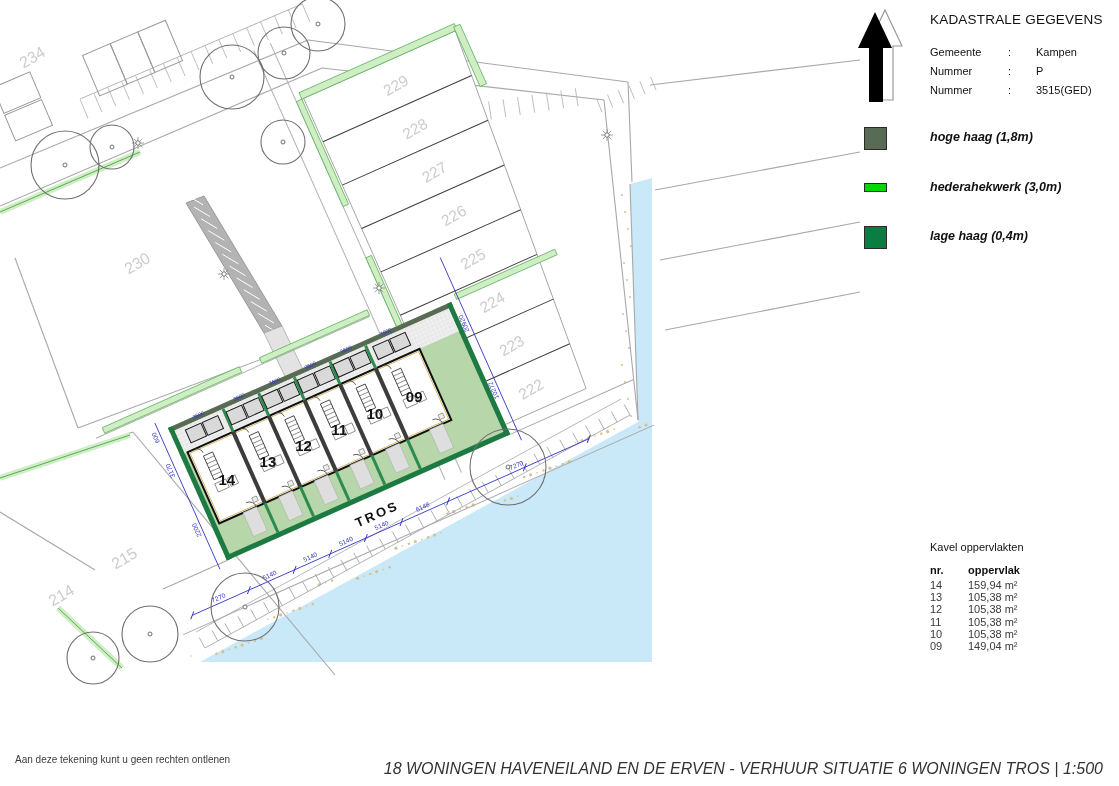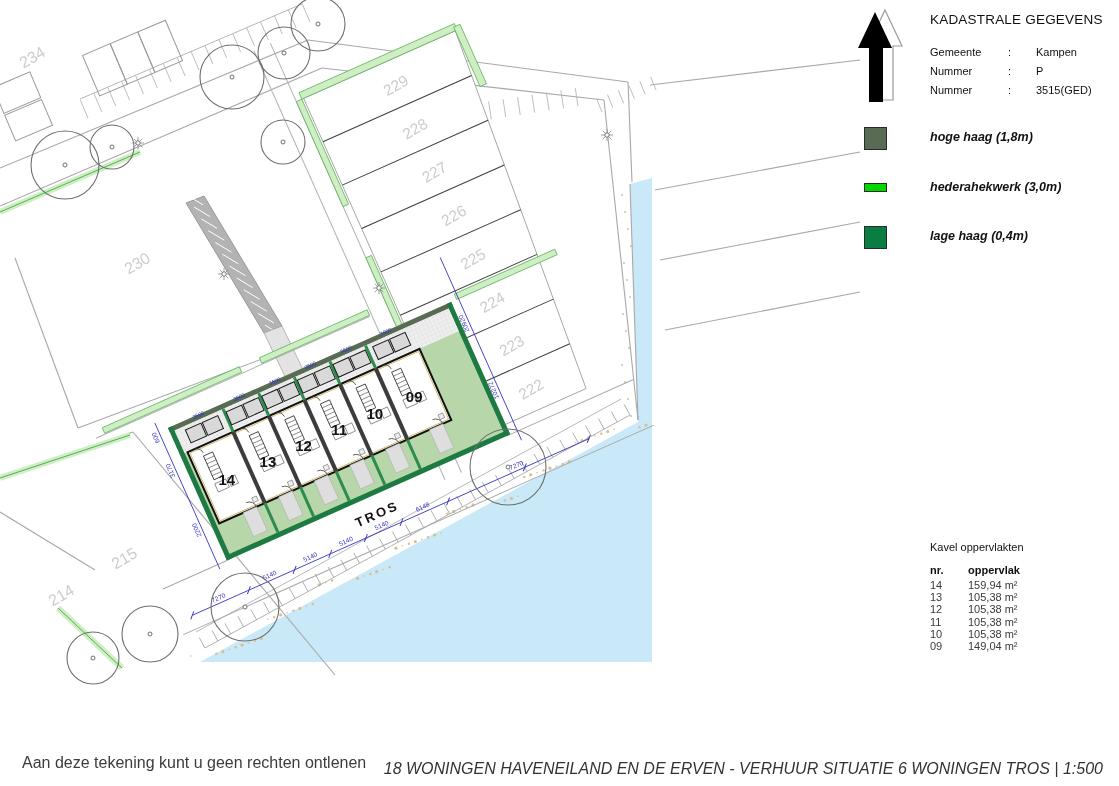--- a/index.html
+++ b/index.html
@@ -10,21 +10,21 @@
   .kad-title{left:930px;top:12px;font-size:13.5px;font-weight:normal;letter-spacing:.2px;}
   .kad-row{font-size:11px;font-weight:normal;}
   .kad-label{position:absolute;left:930px;width:72px;}
   .kad-colon{position:absolute;left:1008px;}
   .kad-value{position:absolute;left:1036px;}
   .leg-swatch{position:absolute;left:864px;width:23px;border:1px solid #2a2a2a;box-sizing:border-box;}
   .leg-label{position:absolute;left:930px;font-size:12.5px;font-weight:bold;font-style:italic;}
   .kav-title{left:930px;top:541px;font-size:11px;font-weight:normal;}
   .kav-head{position:absolute;top:564px;font-size:11px;font-weight:bold;text-align:right;}
   .kav-cell{position:absolute;font-size:11px;color:#3a3a3a;}
-  .footer-left{left:22px;top:754px;font-size:16px;color:#3c3c3c;}
+  .footer-left{left:15px;top:754px;font-size:10px;color:#3c3c3c;}
   .footer-right{right:16px;top:760px;font-size:16px;color:#333;font-style:italic;}
 </style>
 </head>
 <body>
 
 <div class="page">
 
   <svg id="plan-svg" width="870" height="745" viewBox="0 0 870 745">
       <defs>
         <pattern id="grid" width="4" height="4" patternUnits="userSpaceOnUse">

